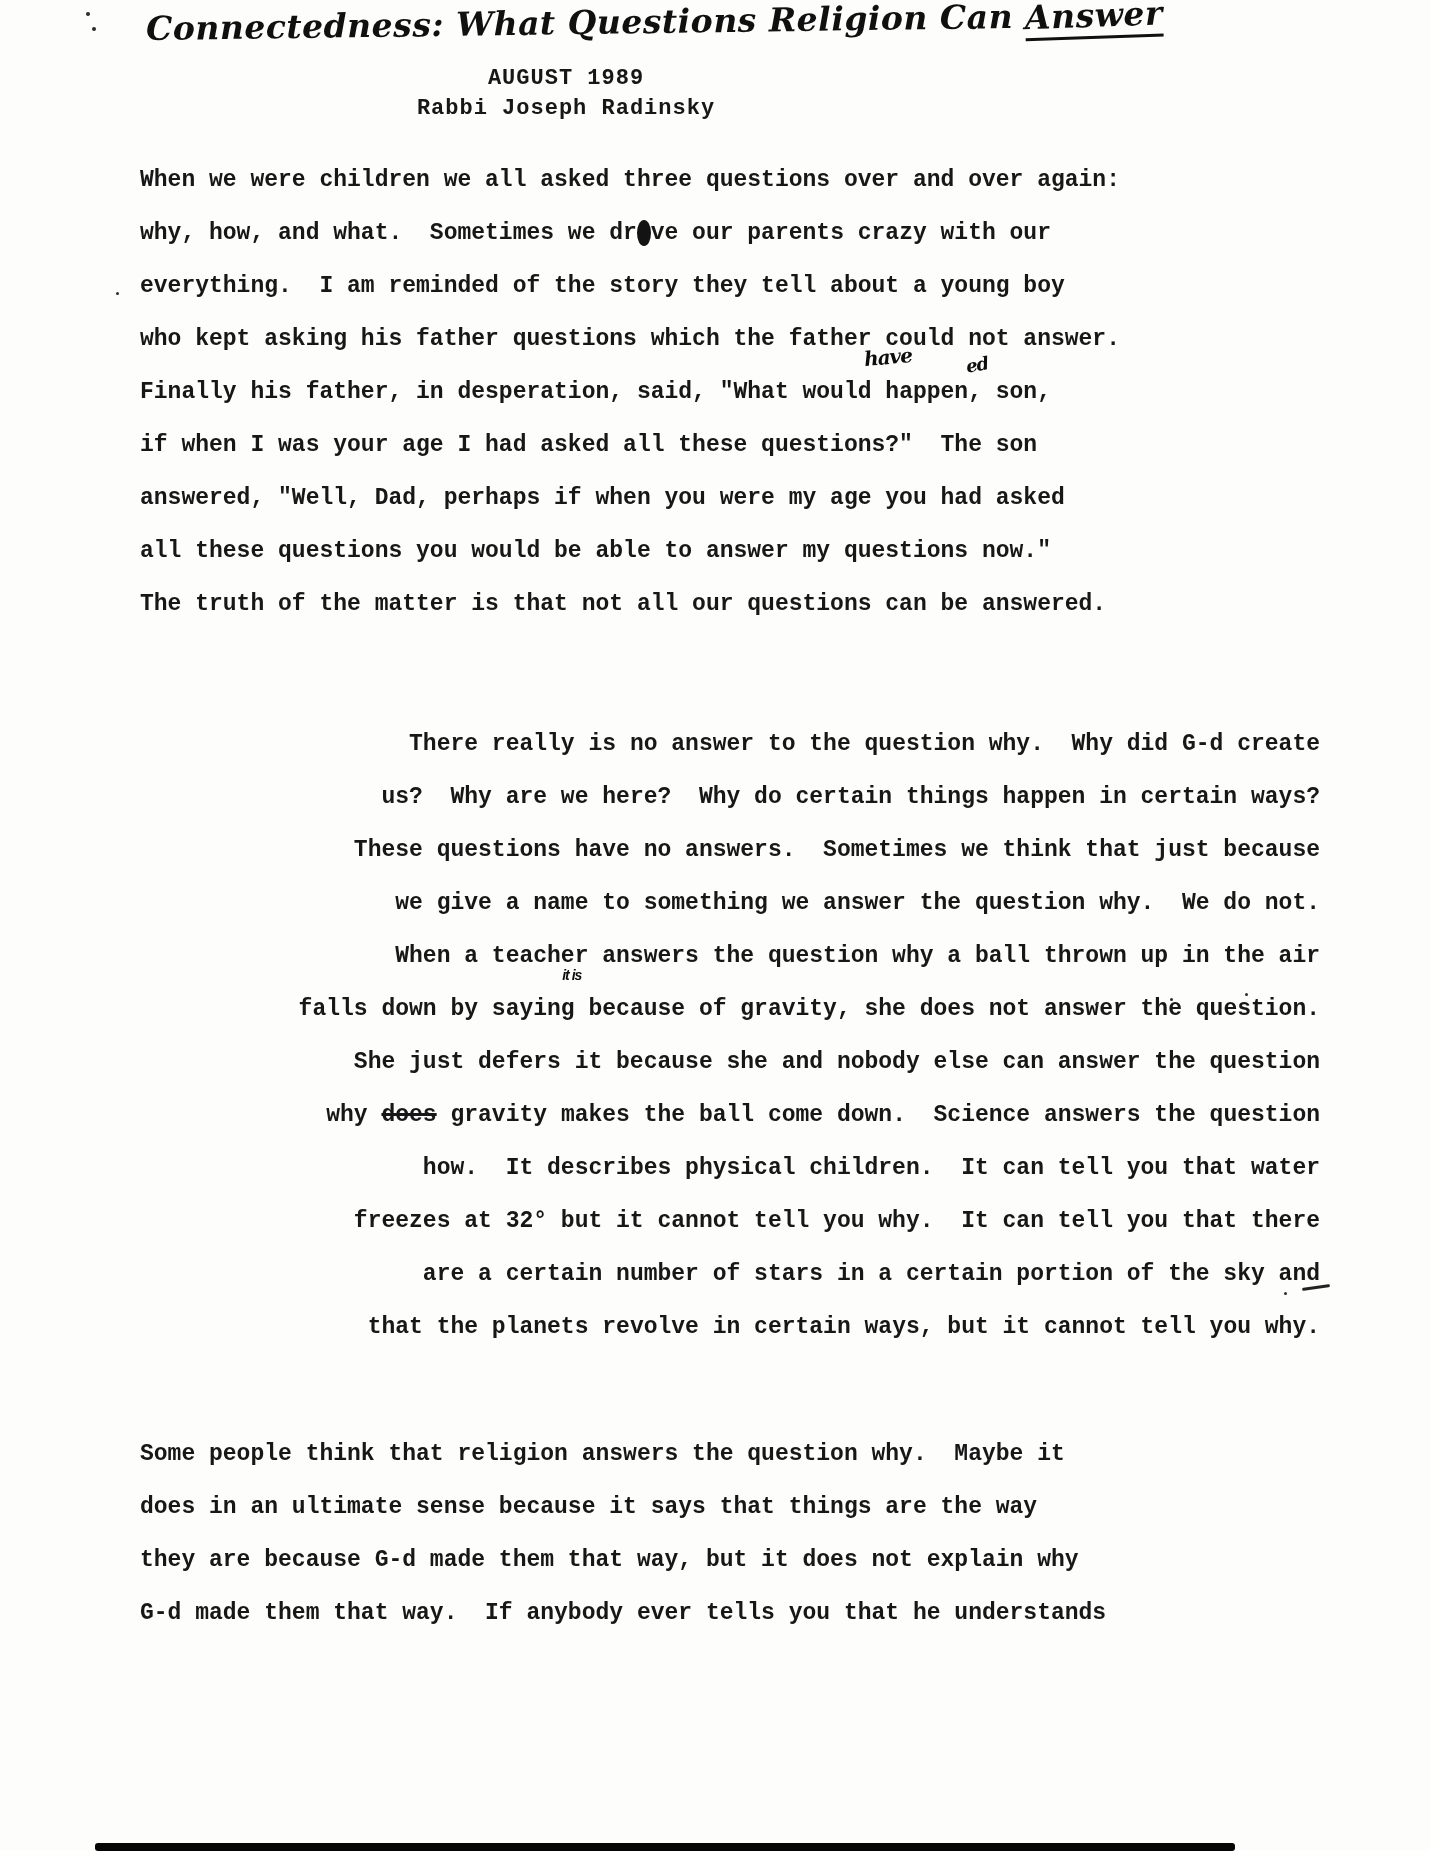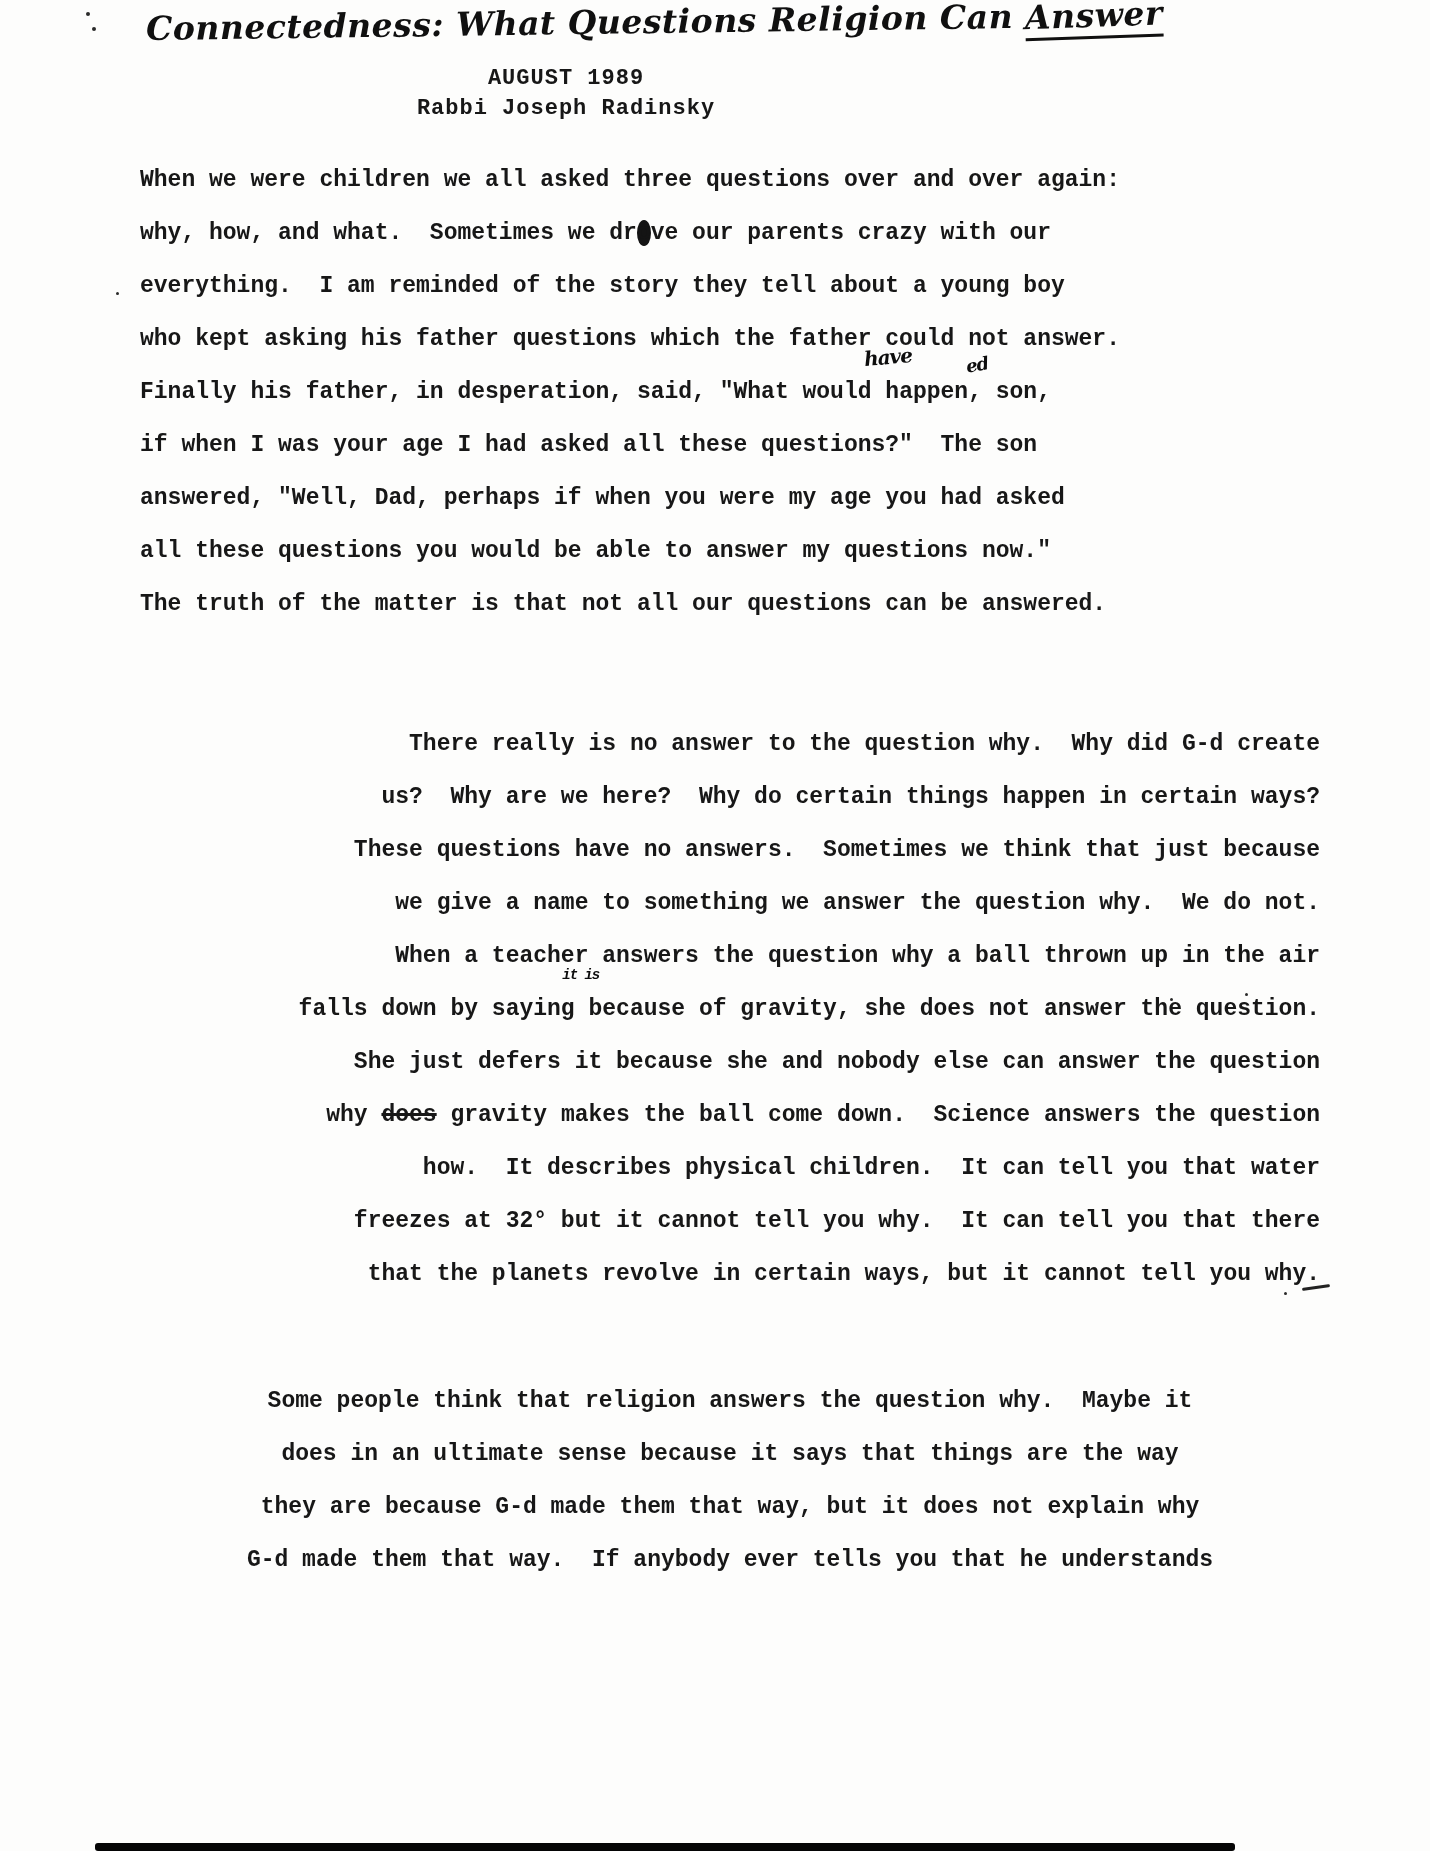--- a/index.html
+++ b/index.html
@@ -18,36 +18,36 @@
   
   .hdr{
     position:absolute;left:130px;top:64px;width:872px;text-align:center;
     font-size:22px;font-weight:bold;line-height:30px;letter-spacing:1px;
   }
   
   .doc-body{position:absolute;left:140px;top:154px;width:1180px;font-size:23px;font-weight:bold;}
   .line{height:53px;line-height:53px;white-space:pre;}
   .para.p1{margin-top:0;}
   .para.p2{margin-top:87px;text-align:right;}
-  .para.p3{margin-top:74px;text-align:center;}
+  .para.p3{margin-top:74px;}
   
   .blot{background:#141414;color:#141414;border-radius:50%;}
   
   .strike{text-decoration:line-through;text-decoration-thickness:3px;font-weight:bold;}
   
   .annw{position:relative;display:inline-block;width:0;overflow:visible;vertical-align:baseline;}
   .ann{position:absolute;white-space:nowrap;color:#0d0d0d;
        font-family:"DejaVu Serif",serif;font-style:italic;font-weight:bold;}
   .annw.ins .ann{bottom:14px;left:-8px;font-size:20px;transform:rotate(-5deg);letter-spacing:-1px;}
   .annw.app .ann{bottom:7px;left:-2px;font-size:18px;transform:rotate(-10deg);letter-spacing:-1px;}
   
   .relw{position:relative;display:inline-block;}
   .relw .above{
     position:absolute;bottom:34px;left:85%;font-size:14px;letter-spacing:-1px;white-space:nowrap;
-    font-family:Liberation Mono, monospace;font-style:italic;font-weight:bold;color:#0d0d0d;
+    font-family:Liberation Sans, sans-serif;font-style:italic;font-weight:bold;color:#0d0d0d;
   }
   
   .speck{position:absolute;background:#2a2a2a;border-radius:50%;}
   .dash{position:absolute;background:#222;height:3px;border-radius:2px;transform:rotate(-8deg);}
   .edgebar{position:absolute;left:95px;top:1843px;width:1140px;height:8px;background:#050505;border-radius:3px;}
 </style>
 </head>
 <body>
 
 <div class="page">
@@ -80,20 +80,21 @@
         <div class="line"><span>There really is no answer to the question why.  Why did G-d create</span></div>
         <div class="line"><span>us?  Why are we here?  Why do certain things happen in certain ways?</span></div>
         <div class="line"><span>These questions have no answers.  Sometimes we think that just because</span></div>
         <div class="line"><span>we give a name to something we answer the question why.  We do not.</span></div>
         <div class="line"><span>When a teacher answers the question why a ball thrown up in the air</span></div>
         <div class="line"><span>falls down by </span><span class="relw"><span>saying</span><span class="above">it is</span></span><span> because of gravity, she does not answer the question.</span></div>
         <div class="line"><span>She just defers it because she and nobody else can answer the question</span></div>
         <div class="line"><span>why </span><span class="strike">does</span><span> gravity makes the ball come down.  Science answers the question</span></div>
         <div class="line"><span>how.  It describes physical children.  It can tell you that water</span></div>
         <div class="line"><span>freezes at 32° but it cannot tell you why.  It can tell you that there</span></div>
+        <div class="line"><span>are a certain number of stars in a certain portion of the sky and</span></div>
         <div class="line"><span>that the planets revolve in certain ways, but it cannot tell you why.</span></div>
       </div>
       <div class="para p3">
         <div class="line"><span>Some people think that religion answers the question why.  Maybe it</span></div>
         <div class="line"><span>does in an ultimate sense because it says that things are the way</span></div>
         <div class="line"><span>they are because G-d made them that way, but it does not explain why</span></div>
         <div class="line"><span>G-d made them that way.  If anybody ever tells you that he understands</span></div>
       </div>
     </div>
 

